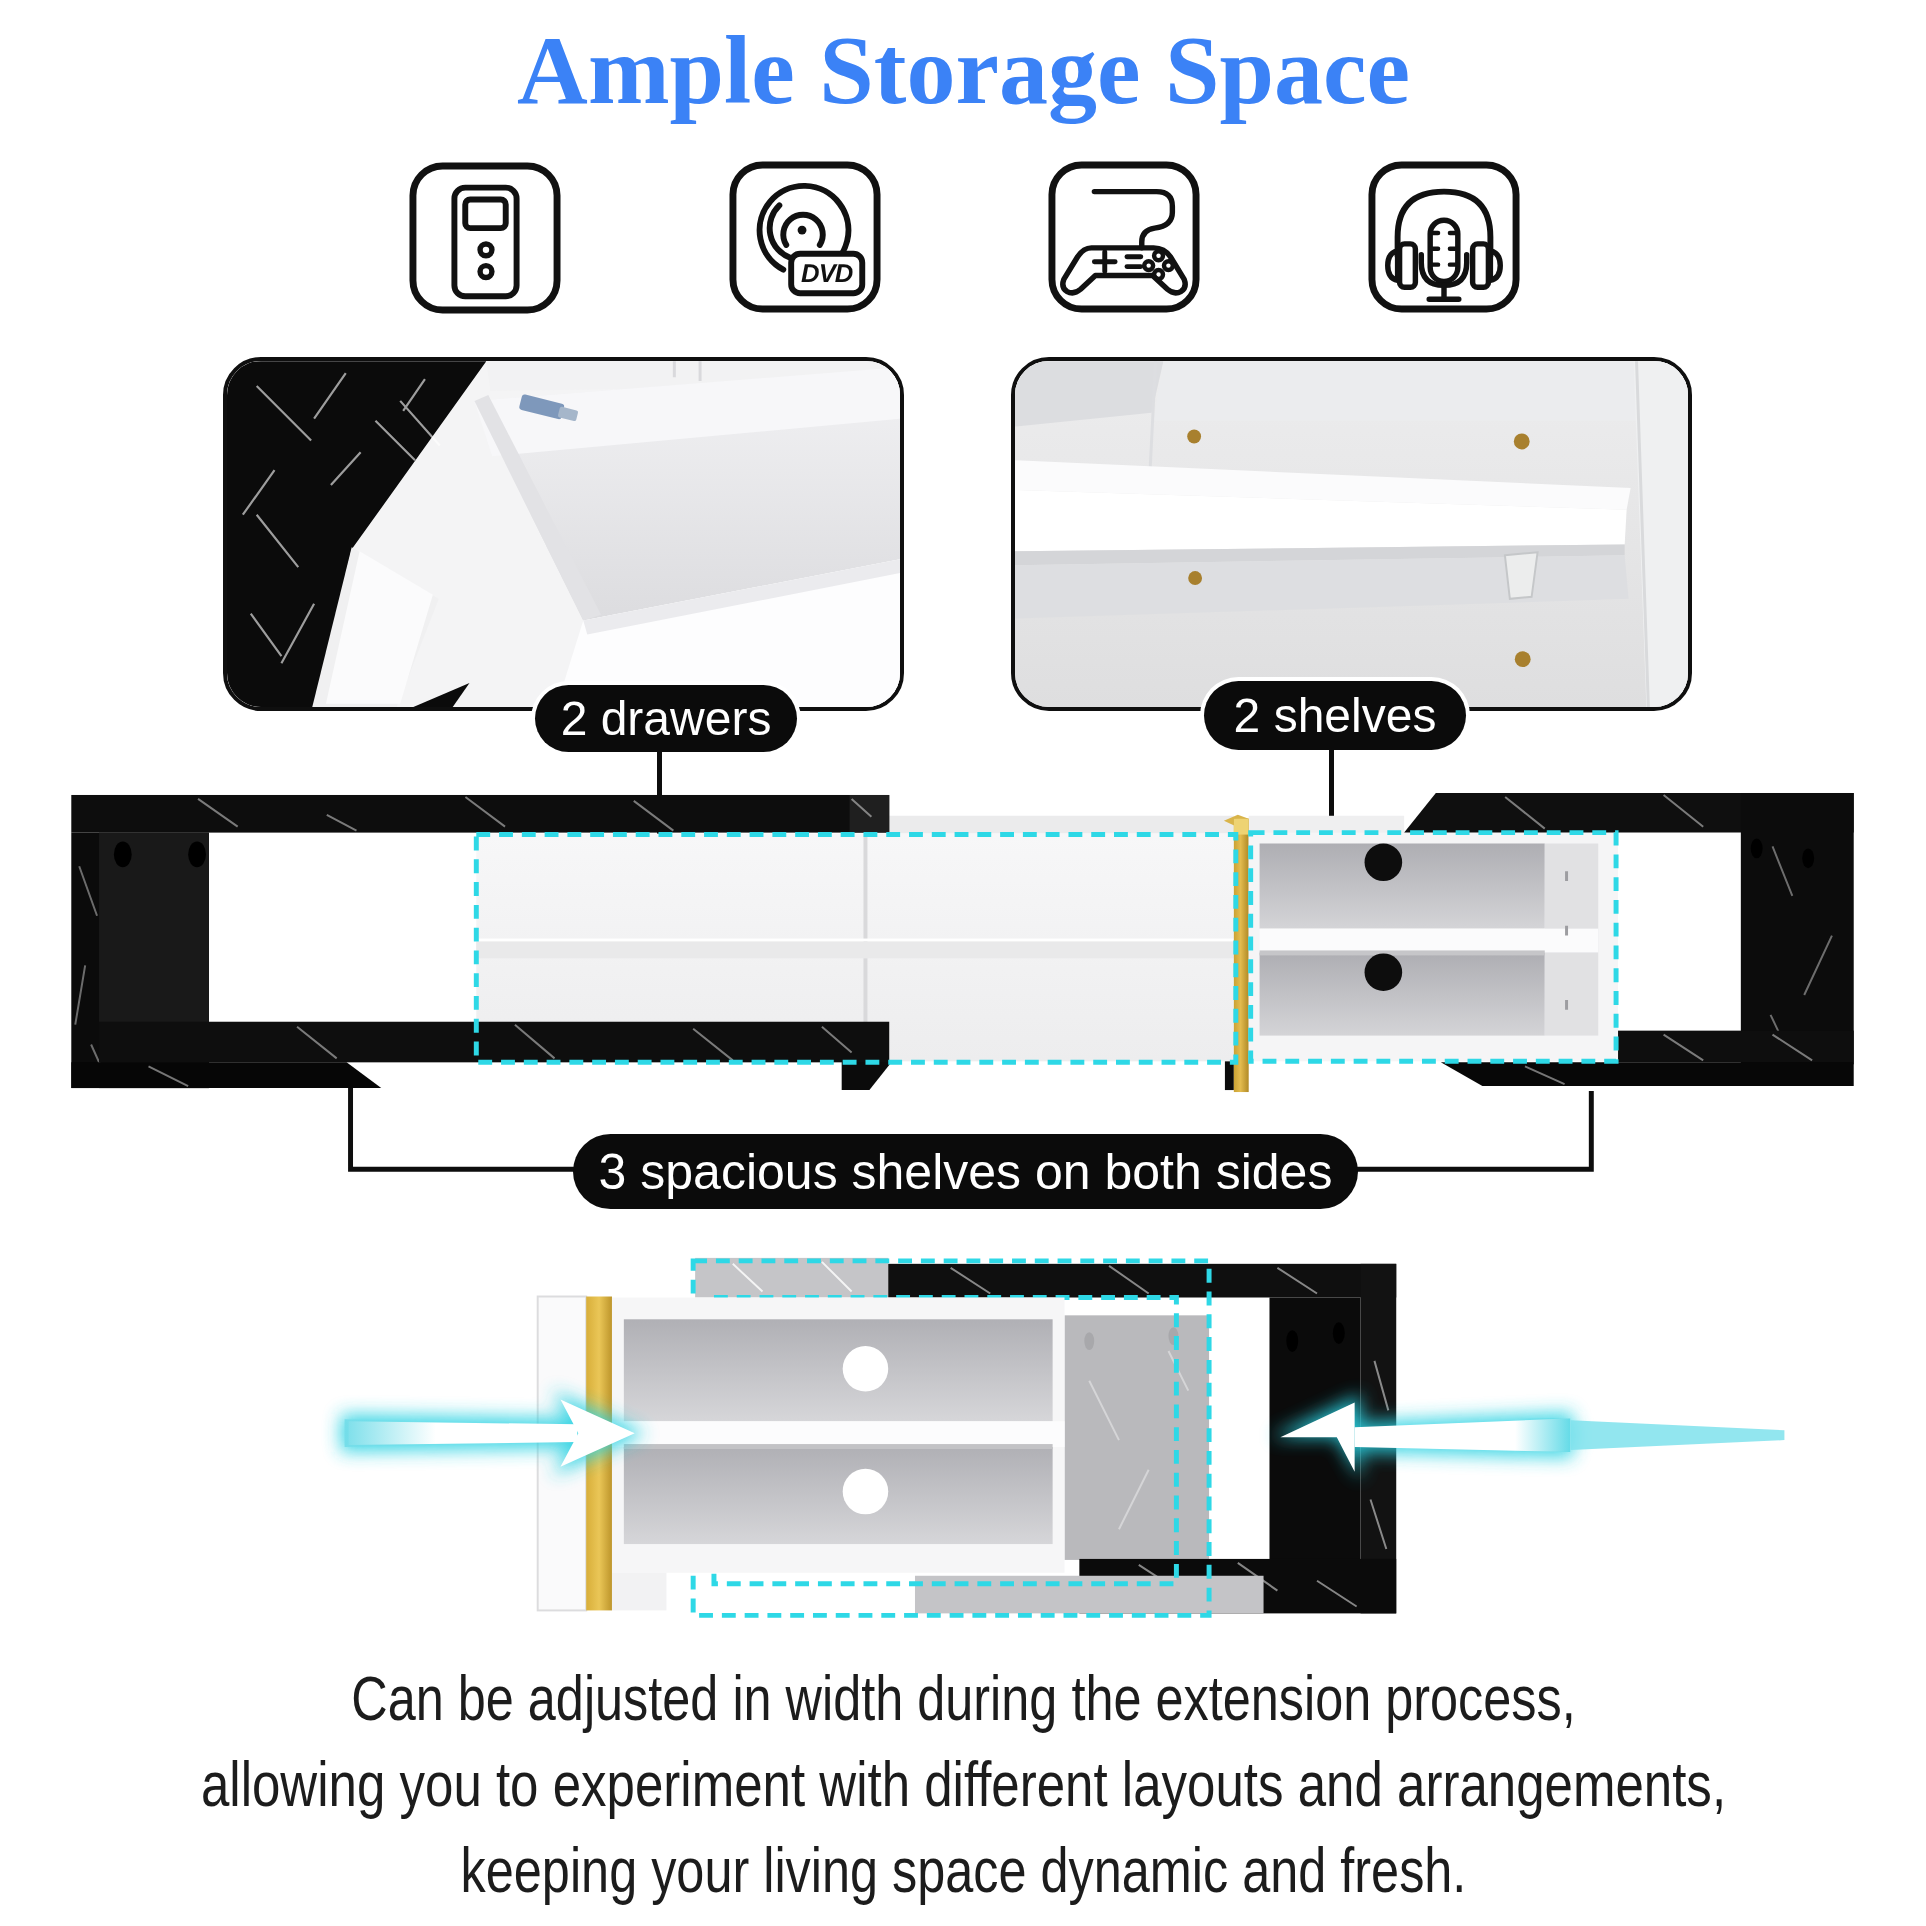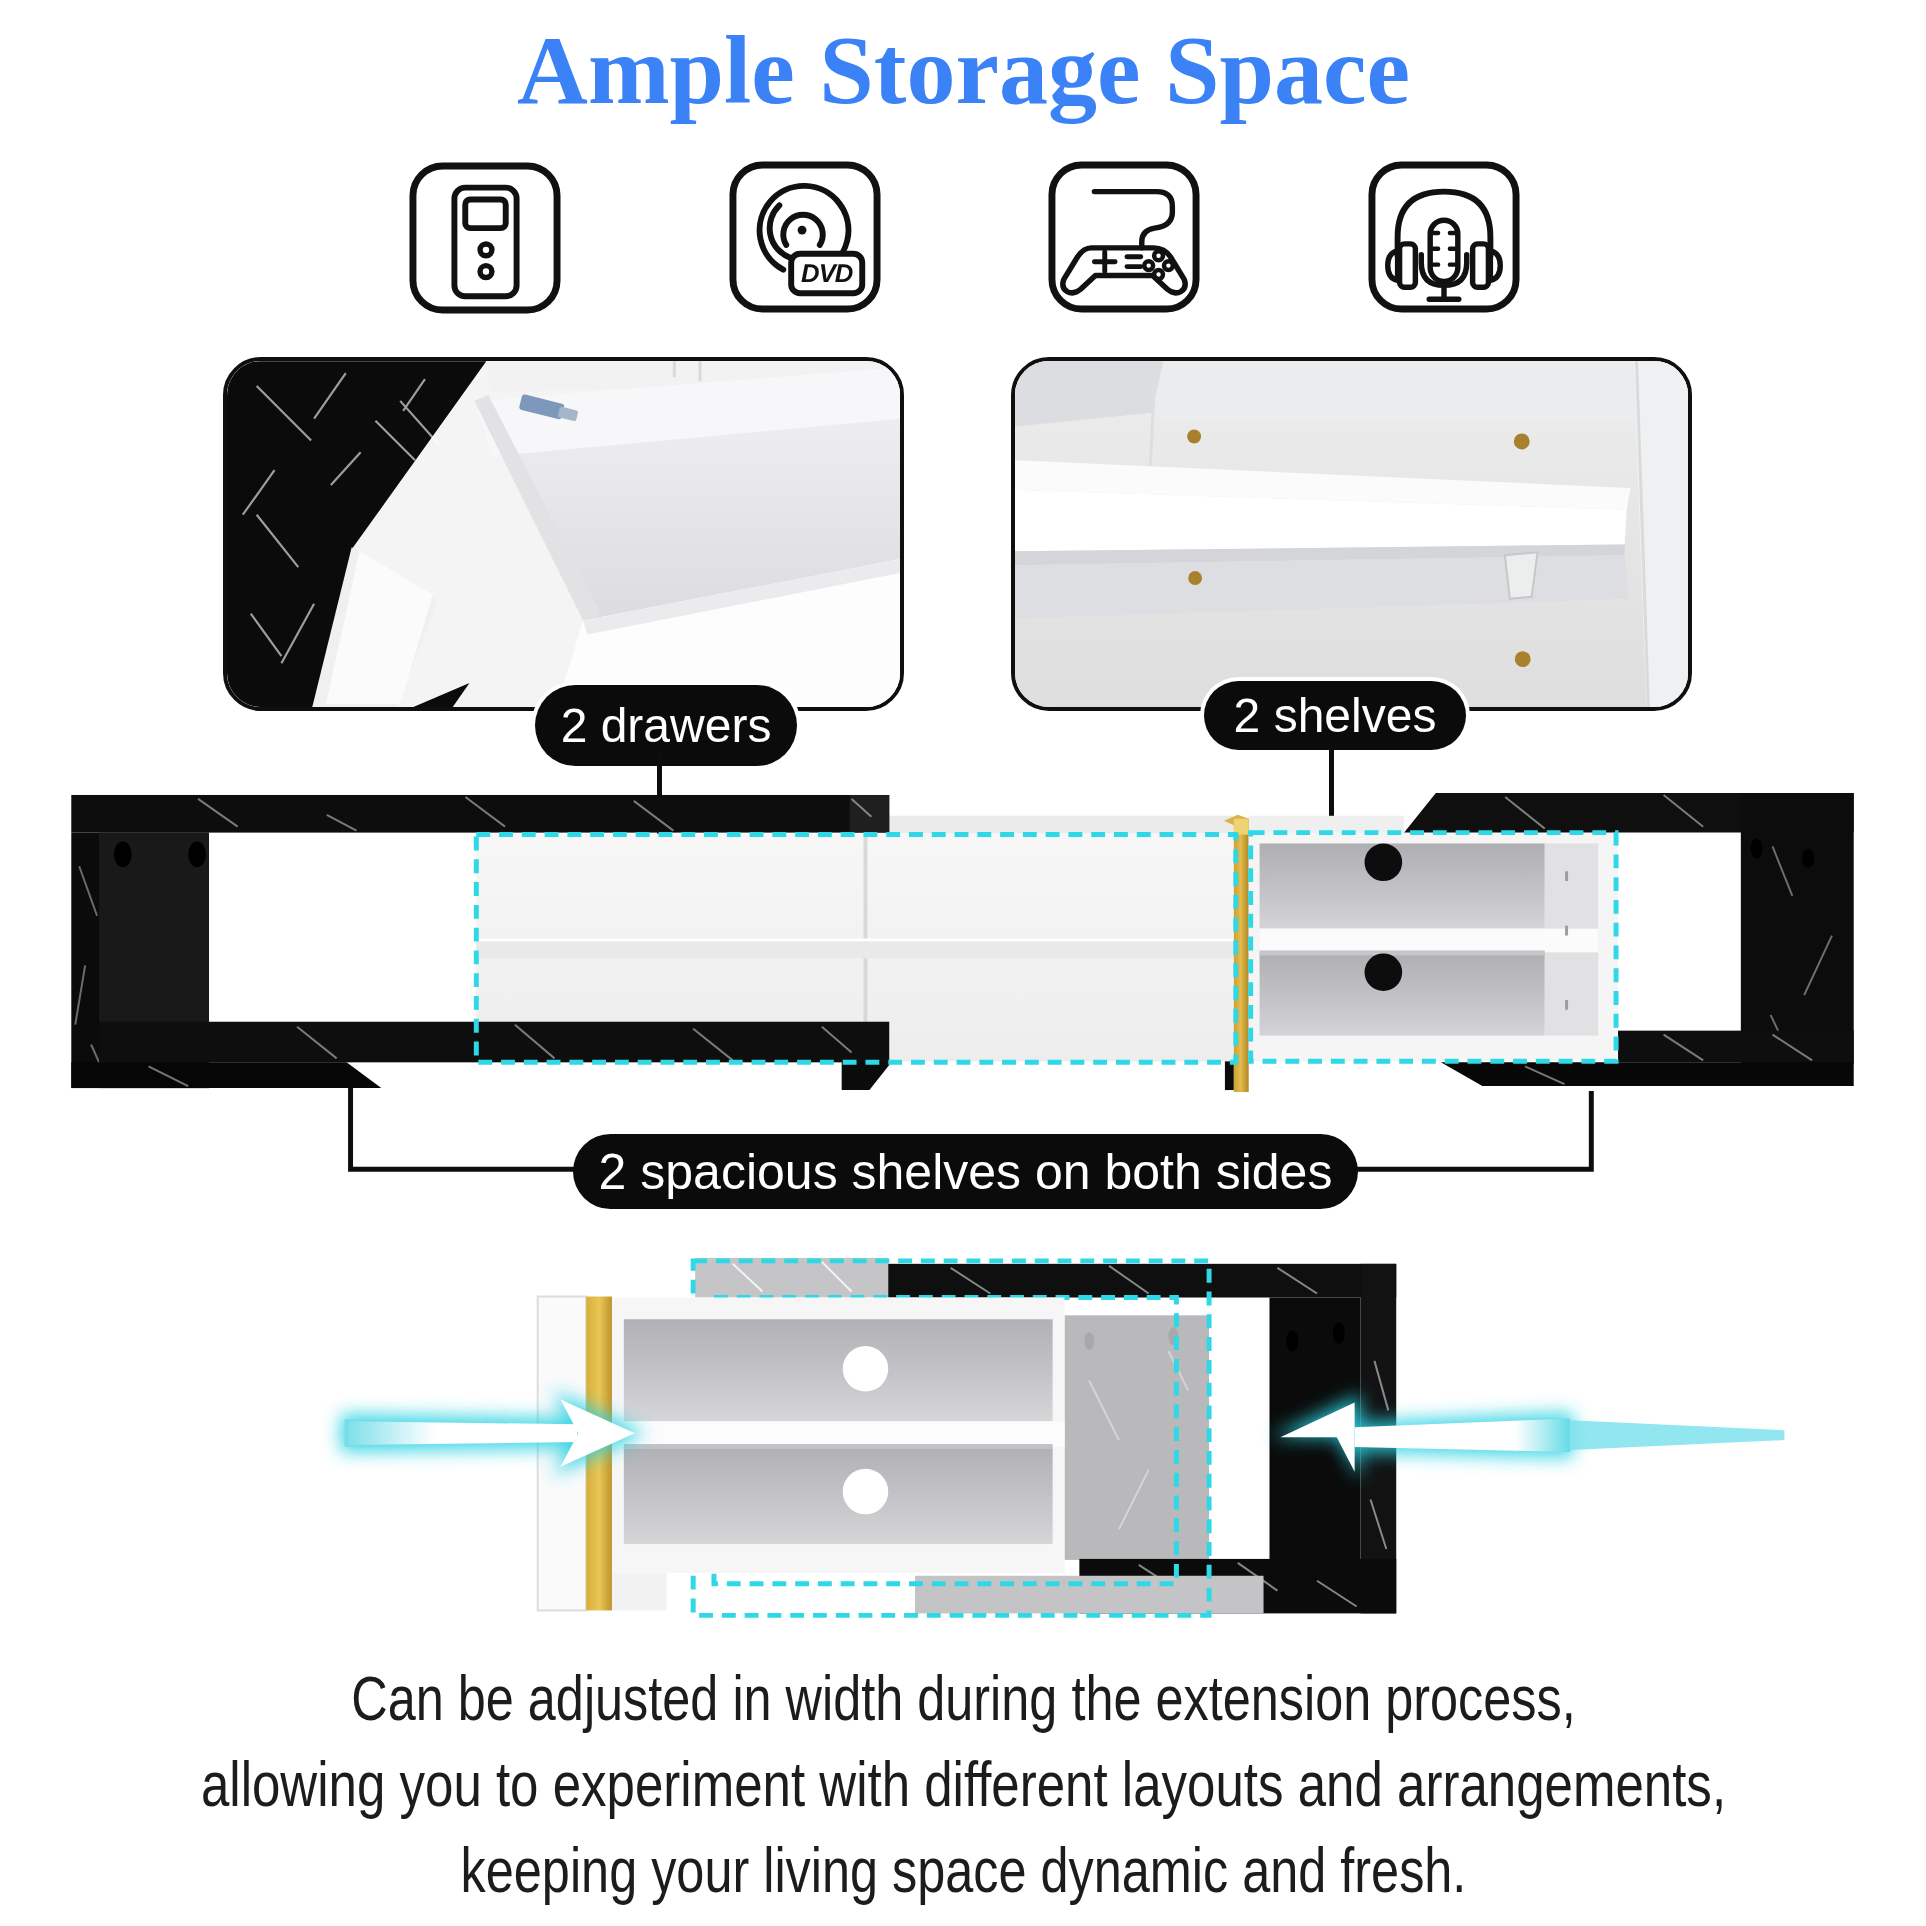--- a/index.html
+++ b/index.html
@@ -86,21 +86,21 @@
 <polygon points="126,188 214,240 168,358 84,358" fill="#f0f0f1"></polygon>
 <polygon points="134,192 208,236 175,346 100,346" fill="#fbfbfc"></polygon>
 
 <g transform="rotate(14 318 46)">
 <rect x="296" y="38" width="44" height="16" rx="3" fill="#7e98bb"></rect>
 <rect x="336" y="41" width="19" height="11" rx="2" fill="#a5b6ca"></rect>
 </g>
 </svg>
 </div>
 
-<div class="pill" style="left:535px;top:685px;width:262px;height:81px;font-size:48px;box-shadow:0 0 0 4px #fff;">2 drawers</div>
+<div class="pill" style="left:535px;top:685px;width:262px;height:67px;font-size:48px;box-shadow:0 0 0 4px #fff;">2 drawers</div>
 
 <div class="abs" style="left:657px;top:750px;width:5px;height:120px;background:#0d0d0d;"></div>
 
 <div class="abs" style="left:1011px;top:357px;width:681px;height:354px;border:4px solid #0f0f0f;border-radius:38px;overflow:hidden;box-sizing:border-box;">
 <svg width="673" height="347" viewBox="0 0 680 350">
 <defs>
 <linearGradient id="p2bg" x1="0" y1="0" x2="0" y2="1">
 <stop offset="0" stop-color="#ededee"></stop>
             <stop offset="1" stop-color="#dededf"></stop>
 </linearGradient>
@@ -224,21 +224,21 @@
 <path d="M1680 250 L1720 276 M1790 250 L1830 276 M1540 282 L1580 300" stroke="#fff" stroke-width="2" opacity="0.45" fill="none"></path>
 </g>
 
 <rect x="481" y="48" width="767" height="230" fill="none" stroke="#2ed8e6" stroke-width="5" stroke-dasharray="14 9"></rect>
 
 <rect x="1263" y="46" width="369" height="231" fill="none" stroke="#2ed8e6" stroke-width="5" stroke-dasharray="14 9"></rect>
 
 <path d="M354 304 L354 386 L1607 386 L1607 307" fill="none" stroke="#0d0d0d" stroke-width="5"></path>
 </svg>
 
-<div class="pill" style="left:573px;top:1134px;width:785px;height:75px;font-size:50px;">2 spacious shelves on both sides</div>
+<div class="pill" style="left:573px;top:1134px;width:785px;height:75px;font-size:50px;">3 spacious shelves on both sides</div>
 
 <svg class="abs" style="left:0;top:1242px;" width="1927" height="416" viewBox="0 0 1946 420">
 <defs>
 <linearGradient id="goldg2" x1="0" y1="0" x2="1" y2="0">
 <stop offset="0" stop-color="#d8ae39"></stop>
           <stop offset="0.5" stop-color="#eac657"></stop>
           <stop offset="1" stop-color="#bd952b"></stop>
 </linearGradient>
 <linearGradient id="intg2" x1="0" y1="0" x2="0" y2="1">
 <stop offset="0" stop-color="#b0b0b5"></stop>

